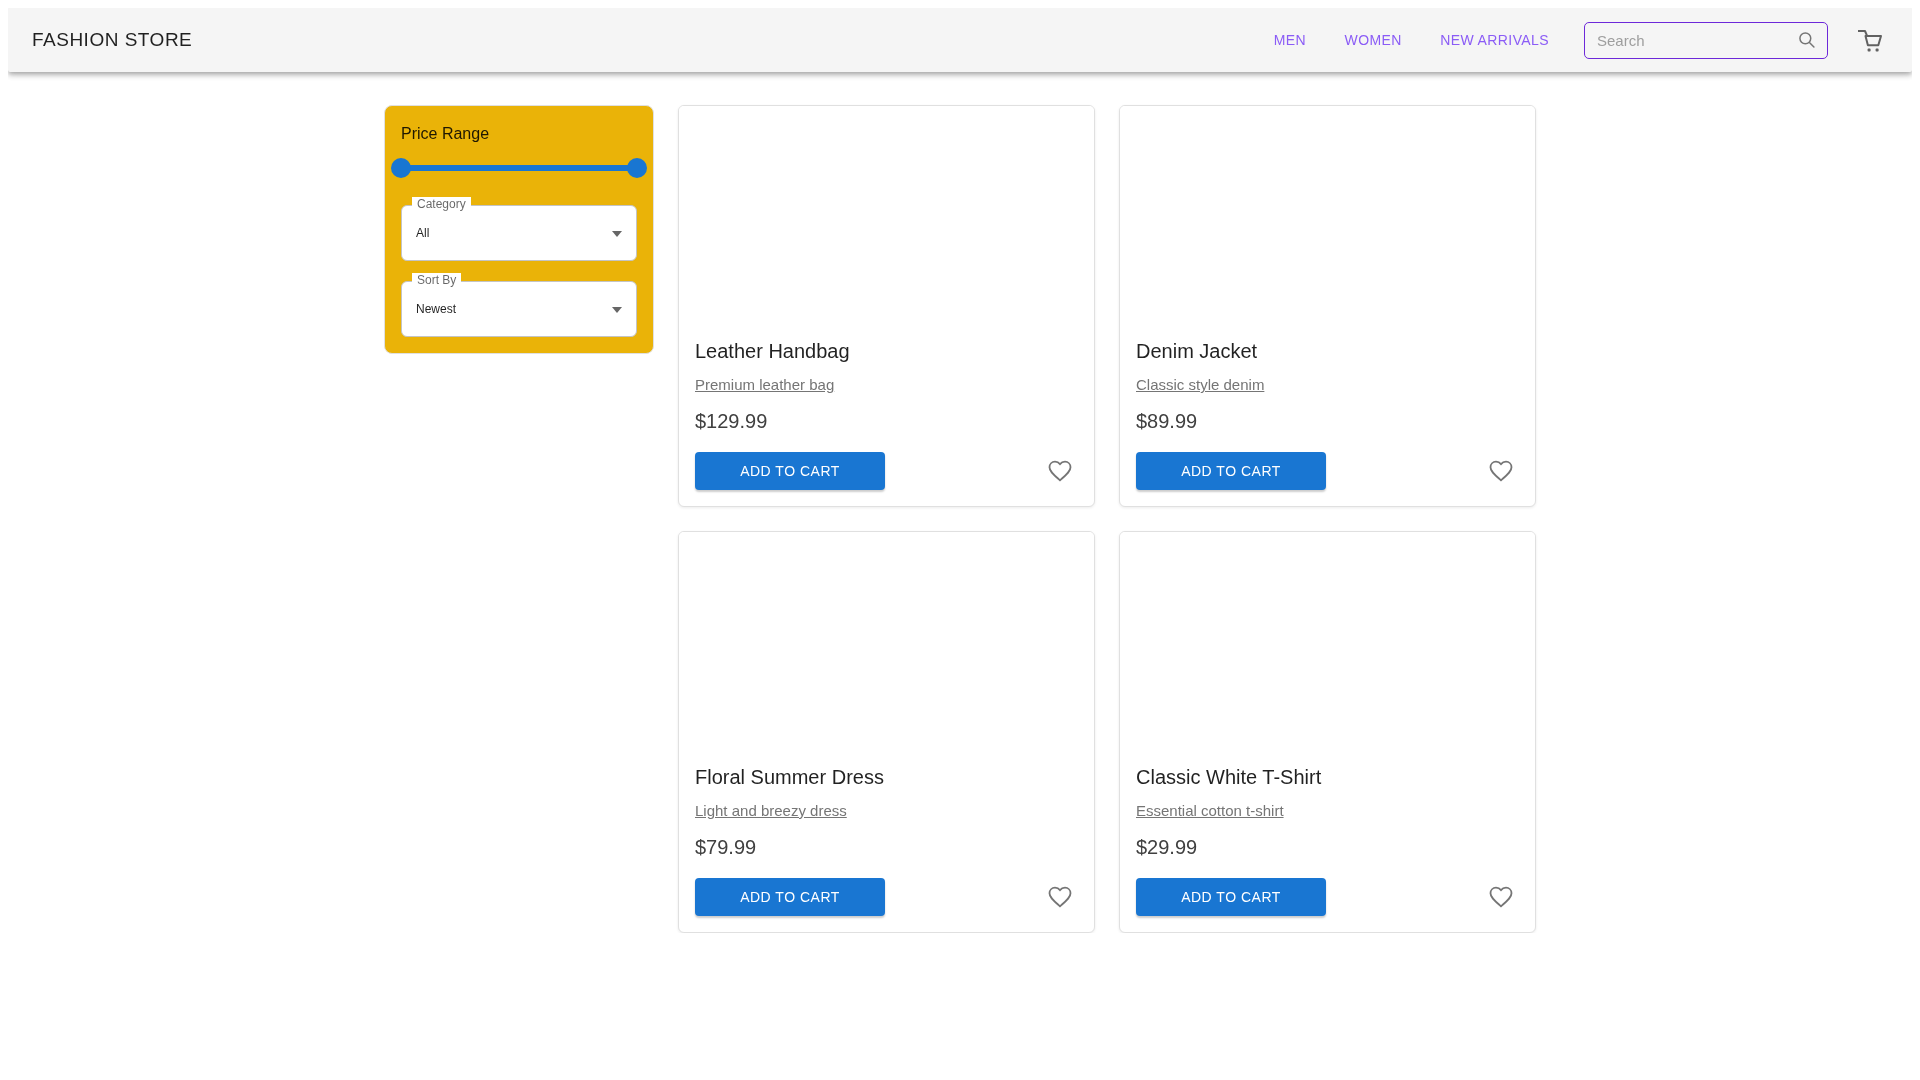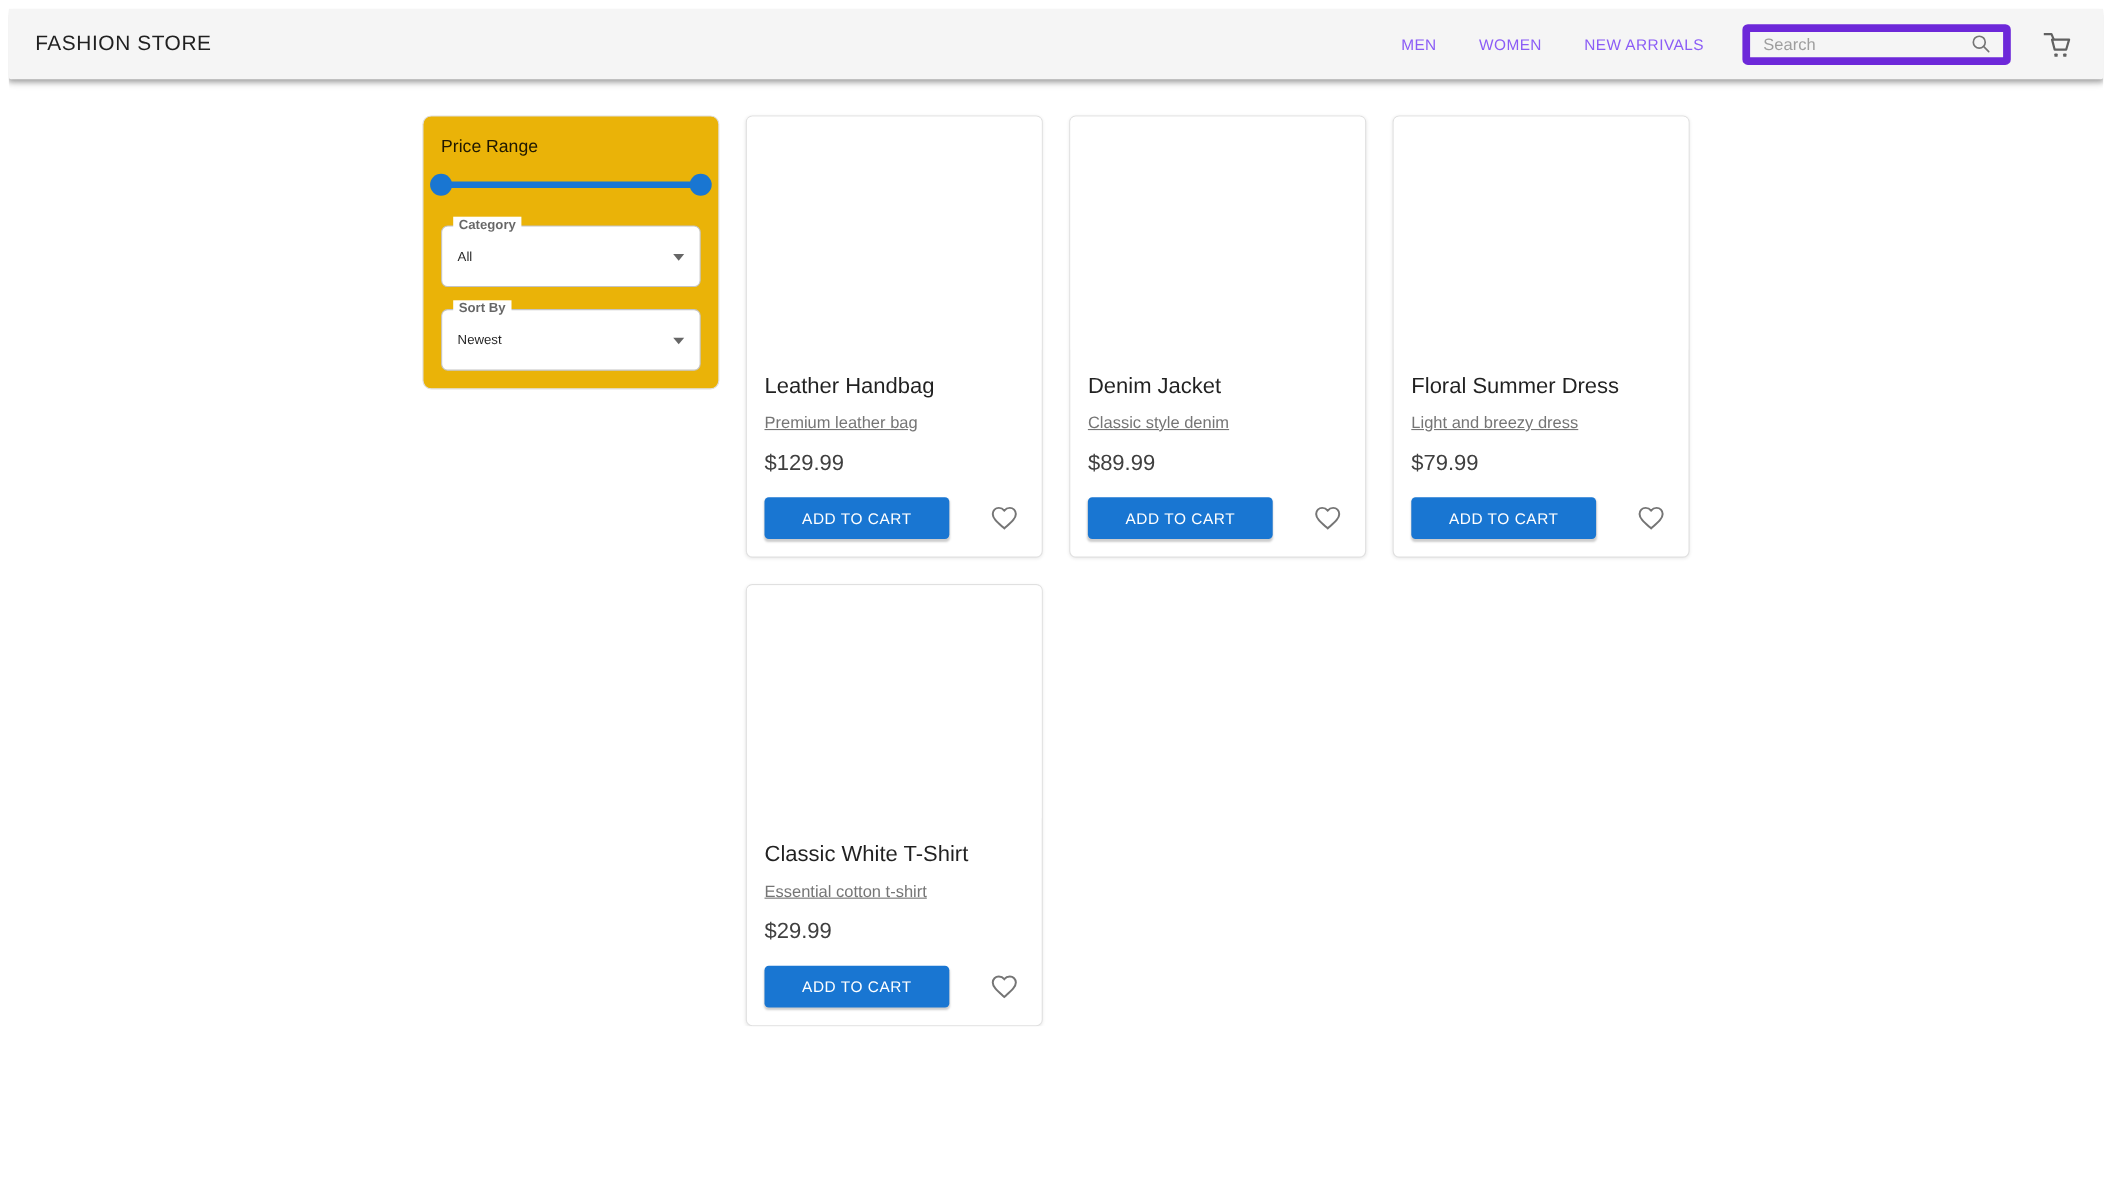--- a/index.html
+++ b/index.html
@@ -20,21 +20,21 @@
   }
   .store-title { flex:1; font-size:19px; font-weight:500; letter-spacing:.5px; color:rgba(0,0,0,.87); }
   .nav-btn {
     background:none; border:none; cursor:pointer;
     color:#8b5cf6; font-family:inherit; font-size:14px; font-weight:500;
     letter-spacing:.4px; text-transform:uppercase; padding:6px 8px; margin:0 9px;
   }
   .search-box {
     display:flex; align-items:center;
     width:244px; height:37px; margin-left:18px; padding:0 10px;
-    border:7px solid #6d28d9; border-radius:5px; background:transparent;
+    border:1px solid #6d28d9; border-radius:5px; background:transparent;
   }
   .search-input {
     flex:1; min-width:0; border:none; outline:none; background:transparent;
     font-family:inherit; font-size:15px; color:rgba(0,0,0,.87);
   }
   .search-input::placeholder { color:#9e9e9e; opacity:1; }
   .icon-btn { background:none; border:none; padding:4px; margin-left:22px; cursor:pointer; display:flex; align-items:center; }
 
   
   .main {
@@ -56,32 +56,32 @@
   }
   .thumb-min { left:0; }
   .thumb-max { left:100%; }
   .select-field {
     position:relative; height:56px; margin-top:20px; padding:0 14px;
     display:flex; align-items:center;
     border:1px solid #c4c4c4; border-radius:6px; background:#fff; cursor:pointer;
   }
   .select-label {
     position:absolute; top:-9px; left:10px; padding:0 5px;
-    font-size:12px; color:rgba(0,0,0,.6); background:#fff;font-weight:bold;
+    font-size:12px; color:rgba(0,0,0,.6); background:#fff;
   }
   .select-value { font-size:12px; color:rgba(0,0,0,.87); }
   .select-arrow {
     position:absolute; right:14px; top:50%; margin-top:-2px;
     width:0; height:0;
     border-left:5px solid transparent; border-right:5px solid transparent;
     border-top:6px solid #666;
   }
 
   
-  .products { flex:1; display:grid; grid-template-columns:repeat(3,1fr); gap:24px; }
+  .products { flex:1; display:grid; grid-template-columns:repeat(2,1fr); gap:24px; }
   .card {
     border:1px solid #e0e0e0; border-radius:6px; background:#fff; overflow:hidden;
     box-shadow:0 1px 3px rgba(0,0,0,.08);
   }
   .card-media { height:212px; background:#ffffff; }
   .card-content { padding:16px; }
   .product-name { font-size:20px; font-weight:400; margin:6px 0 0; color:rgba(0,0,0,.87); }
   .product-desc { font-size:15px; color:#757575; margin-top:13px;text-decoration:underline; }
   .product-price { font-size:20px; color:#404040; margin-top:17px; }
   .card-actions { display:flex; align-items:center; justify-content:space-between; margin-top:19px;gap:32px; }

